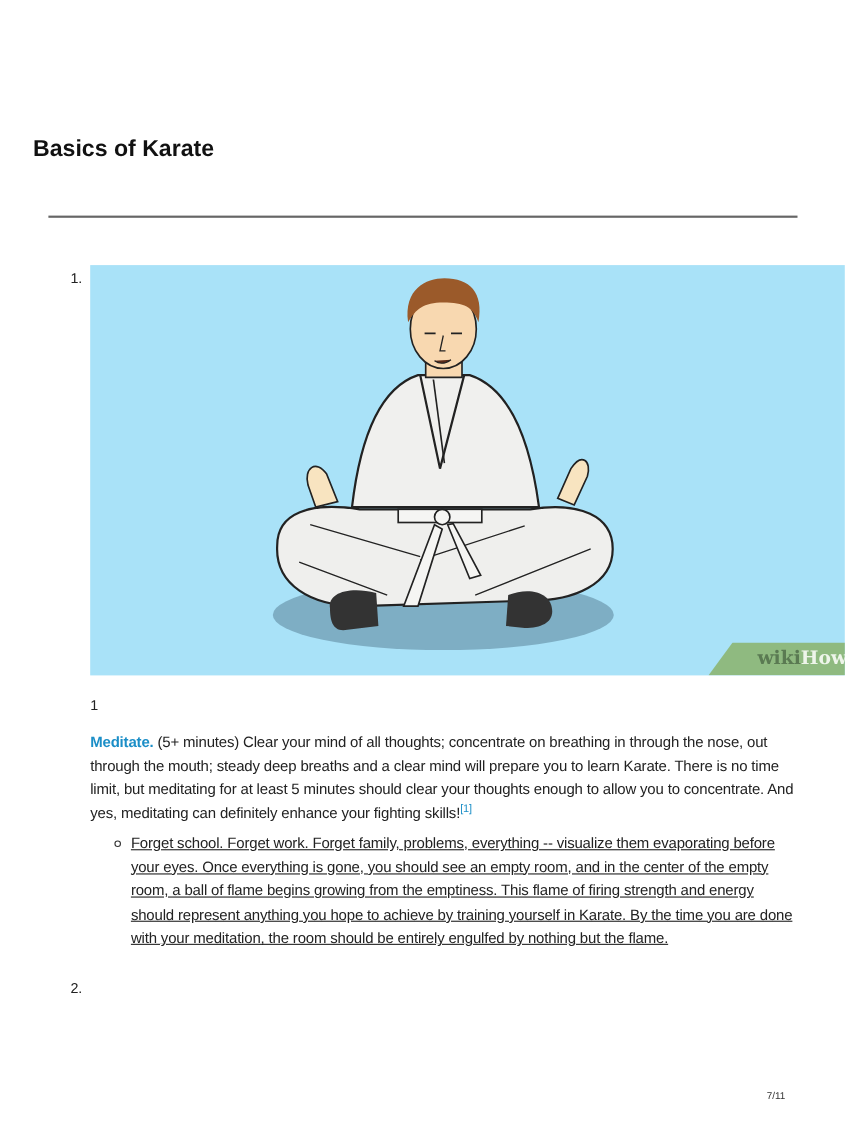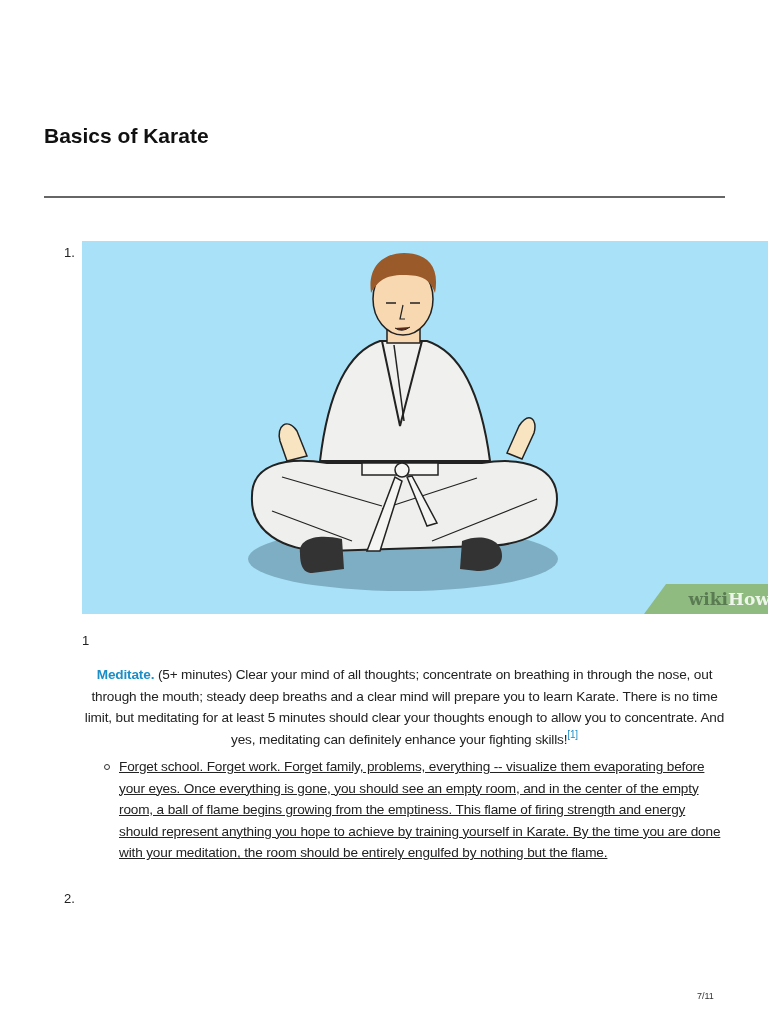--- a/index.html
+++ b/index.html
@@ -1,23 +1,23 @@
 <!DOCTYPE html>
 <html><head>
 <meta charset="utf-8">
 <style>
   * { box-sizing: border-box; margin: 0; padding: 0; }
   html, body { width: 768px; height: 1024px; background: #ffffff; overflow: hidden; }
   body { font-family: "Liberation Sans", sans-serif; color: #111; position: relative; }
-  .page-title { position: absolute; left: 44px; top: 124px; font-size: 21px; font-weight: bold; color: #111; }
+  .page-title { position: absolute; left: 30px; top: 124px; font-size: 21px; font-weight: bold; color: #111; }
   .divider { position: absolute; left: 44px; top: 196px; width: 681px; height: 1.5px; background: #666; }
   .list-num { position: absolute; font-size: 13px; color: #222; }
   .illustration { position: absolute; left: 82px; top: 241px; width: 696px; height: 373px; background: #a9e2f8; overflow: hidden; }
   .caption { position: absolute; left: 82px; top: 633px; font-size: 13px; color: #222; }
-  .body-text { position: absolute; left: 82px; top: 664px; width: 645px; font-size: 13.6px; line-height: 21.6px; color: #222; letter-spacing: -0.15px; text-align: center; }
+  .body-text { position: absolute; left: 82px; top: 664px; width: 645px; font-size: 13.6px; line-height: 21.6px; color: #222; letter-spacing: -0.15px; }
   .step-title { color: #1b8ec7; font-weight: bold; }
   .cite { color: #1b8ec7; font-size: 10px; vertical-align: super; line-height: 0; }
   .sub-list { position: absolute; left: 102px; top: 756px; width: 620px; font-size: 13.6px; line-height: 21.6px; color: #222; list-style: none; letter-spacing: -0.15px; text-decoration: underline; }
   .sub-list li { position: relative; padding-left: 17px; }
   .bullet { position: absolute; left: 2px; top: 8px; width: 6px; height: 6px; border: 1px solid #333; border-radius: 50%; }
   .page-num { position: absolute; left: 697px; top: 991px; font-size: 9px; color: #333; }
   .wikihow-badge { position: absolute; right: 0; bottom: 0; width: 134px; height: 30px; }
   .wikihow-text { position: absolute; right: 8px; bottom: 5px; font-family: "DejaVu Serif", serif; font-weight: bold; font-size: 17px; }
   .wiki-part { color: #5a7a52; }
   .how-part { color: #eef5ea; }

